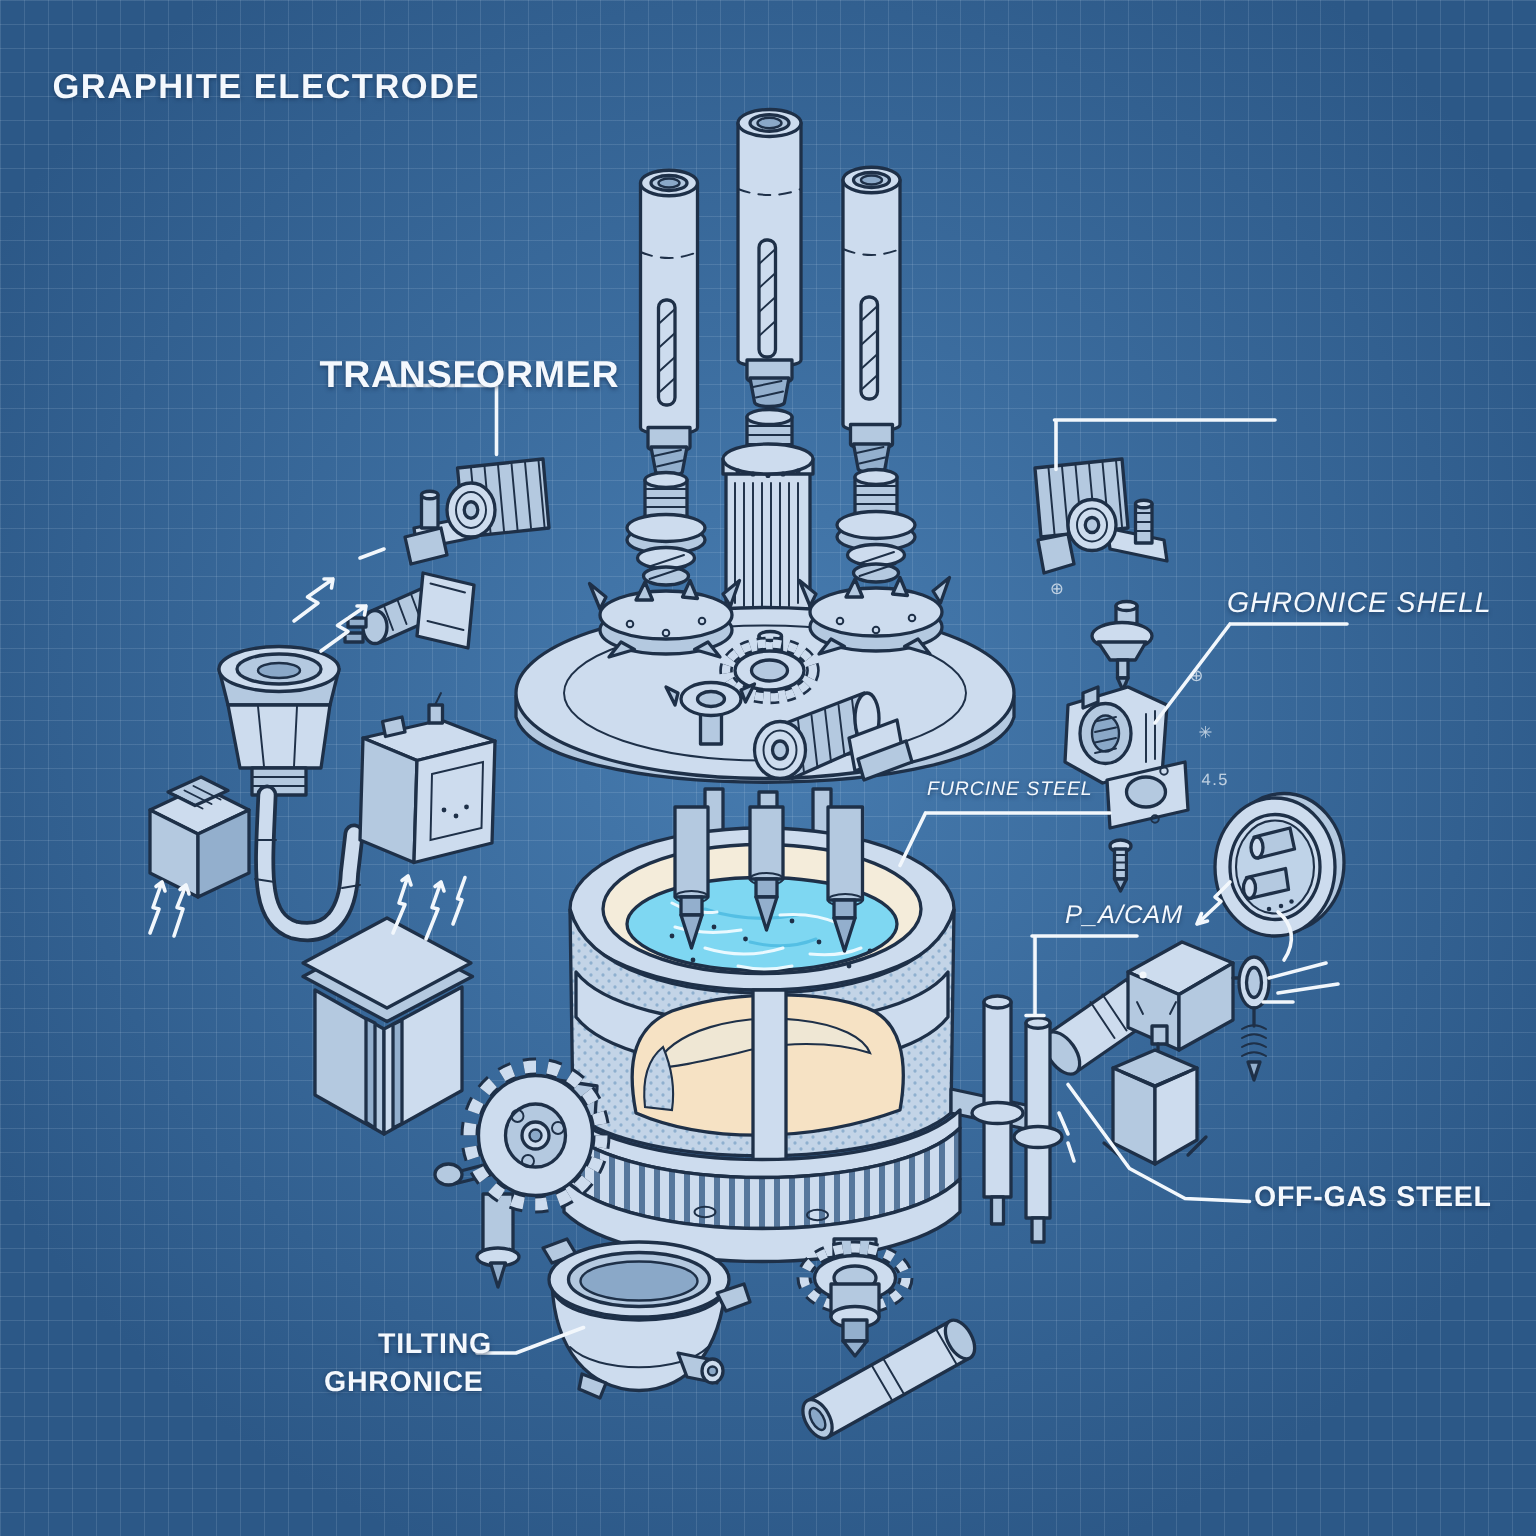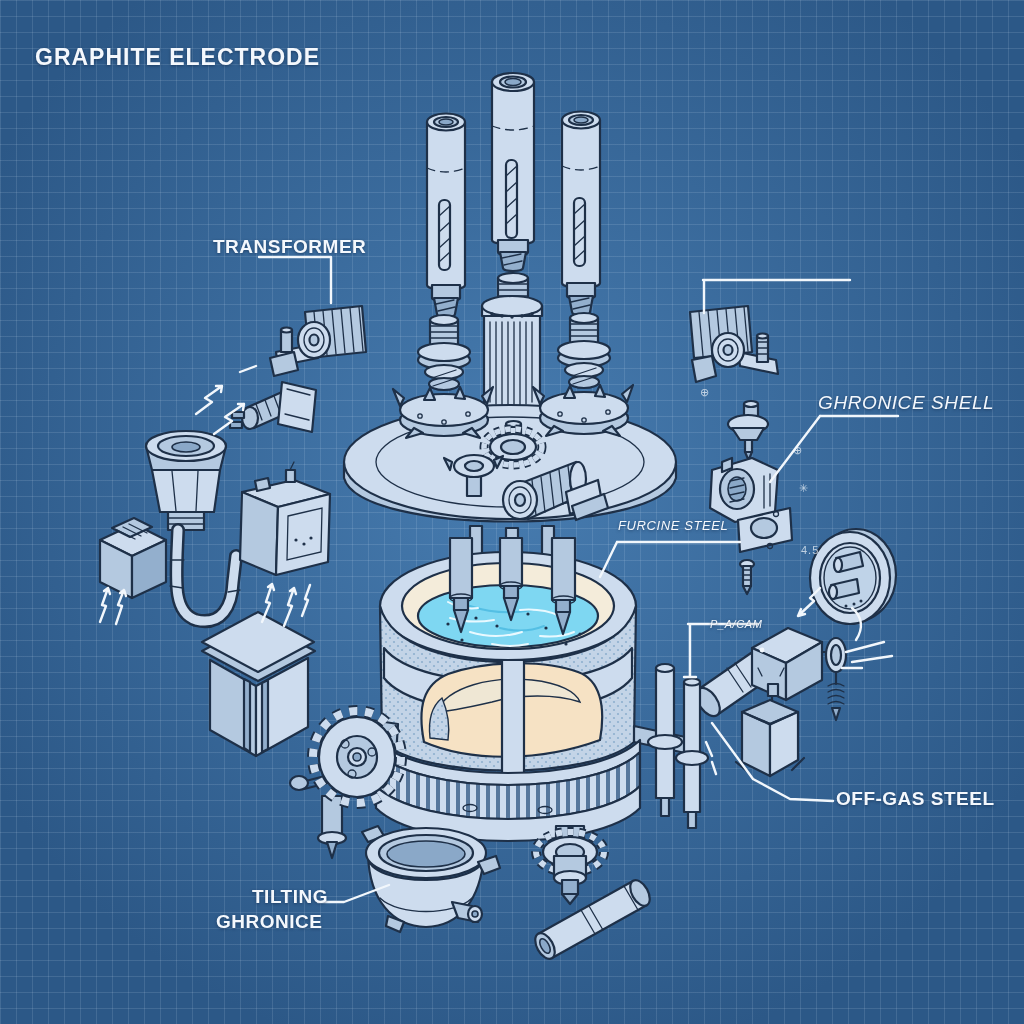--- a/index.html
+++ b/index.html
@@ -471,25 +471,25 @@
       <path class="wh" d="M703,280 L850,280 M704,280 L704,313"></path>
       <path class="wh" d="M820,416 L898,416 M820,416 L770,482"></path>
       <path class="wh" d="M617,542 L740,542 M617,542 L600,577"></path>
       <path class="wh" d="M688,624 L758,624 M690,624 L690,676 M684,677 L696,677"></path>
       <path class="wh" d="M712,723 L753,779 L790,799 L833,801"></path>
       <path class="wh" d="M318,902 L344,902 L389,885"></path>
     </g>
   </svg>
 
   <div class="lbl" style="left:35px;top:44px;font-size:23px;letter-spacing:1px">GRAPHITE ELECTRODE</div>
-  <div class="lbl" style="left:213px;top:236px;font-size:19px">TRANSFORMER</div>
+  <div class="lbl" style="left:213px;top:236px;font-size:25px">TRANSFORMER</div>
   <div class="lbl light" style="left:818px;top:392px;font-size:19px">GHRONICE SHELL</div>
   <div class="lbl light" style="left:618px;top:518px;font-size:13px">FURCINE STEEL</div>
-  <div class="lbl light" style="left:710px;top:618px;font-size:11px">P_A/CAM</div>
+  <div class="lbl light" style="left:710px;top:600px;font-size:17px">P_A/CAM</div>
   <div class="lbl" style="left:836px;top:788px;font-size:19px">OFF-GAS STEEL</div>
   <div class="lbl" style="left:252px;top:886px;font-size:19px">TILTING</div>
   <div class="lbl" style="left:216px;top:911px;font-size:19px">GHRONICE</div>
 
   <span class="mark" style="left:700px;top:386px">⊕</span>
   <span class="mark" style="left:793px;top:444px">⊕</span>
   <span class="mark" style="left:799px;top:482px">✳</span>
-  <span class="mark" style="left:801px;top:544px">4.5</span>
+  <span class="mark" style="left:801px;top:514px">4.5</span>
 </div>
 
 </body></html>

